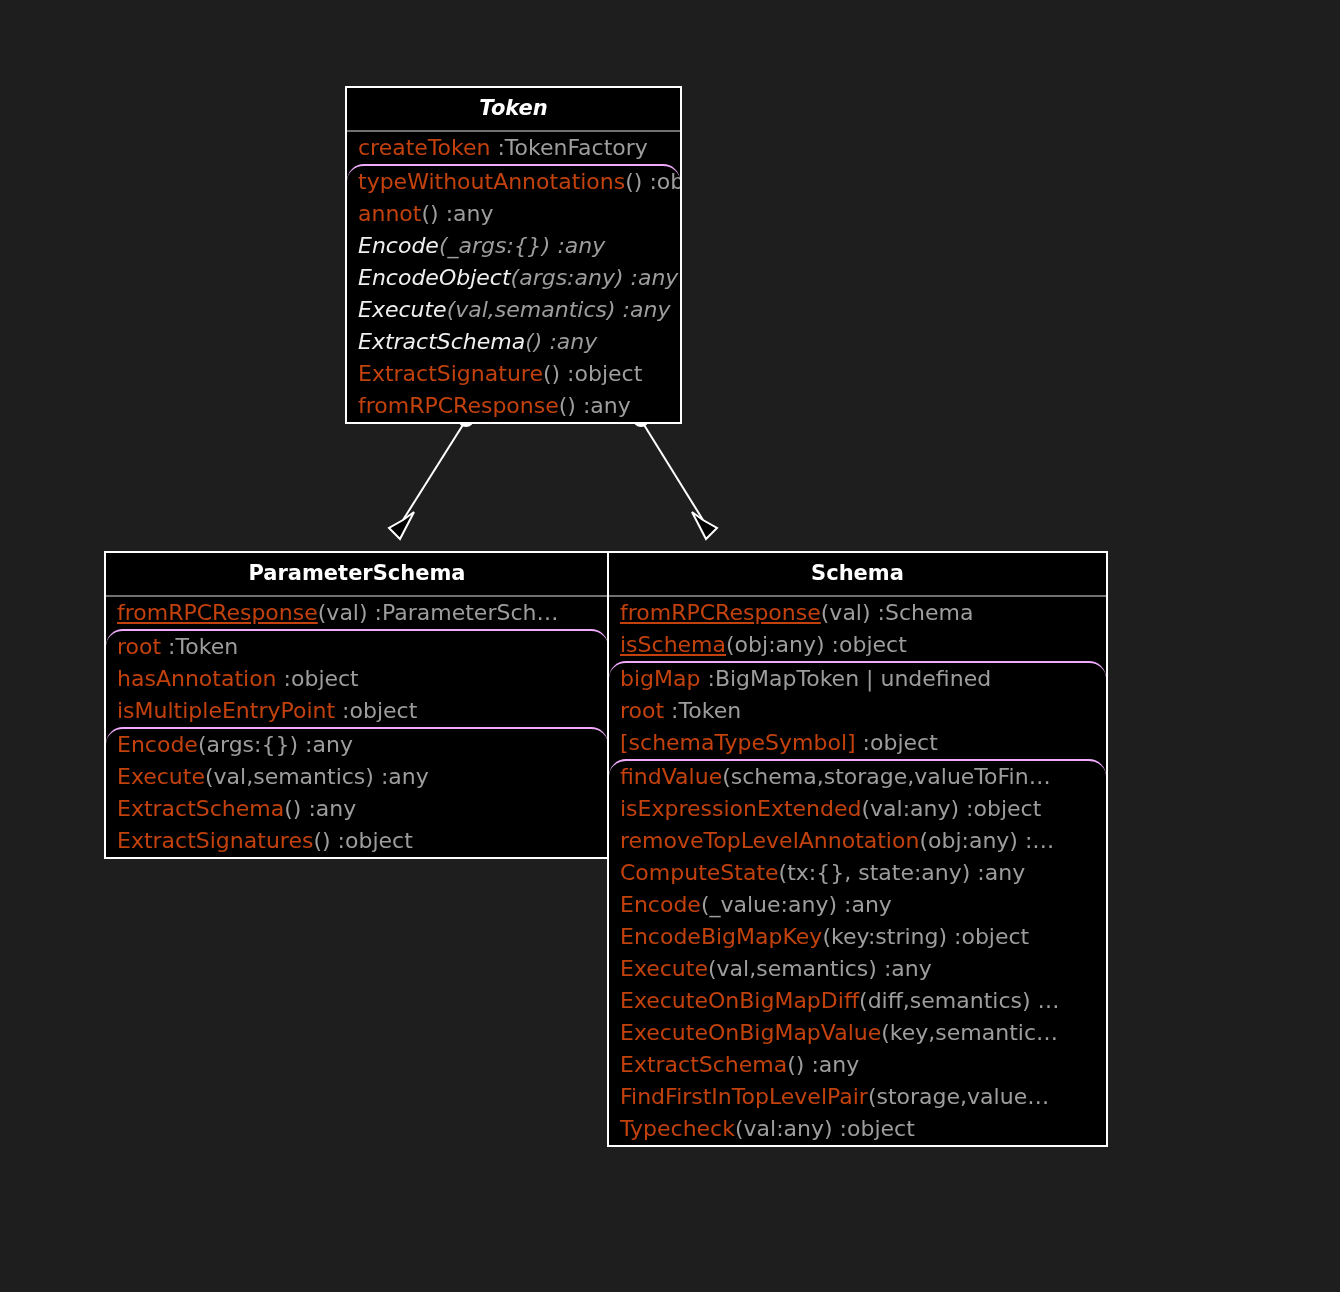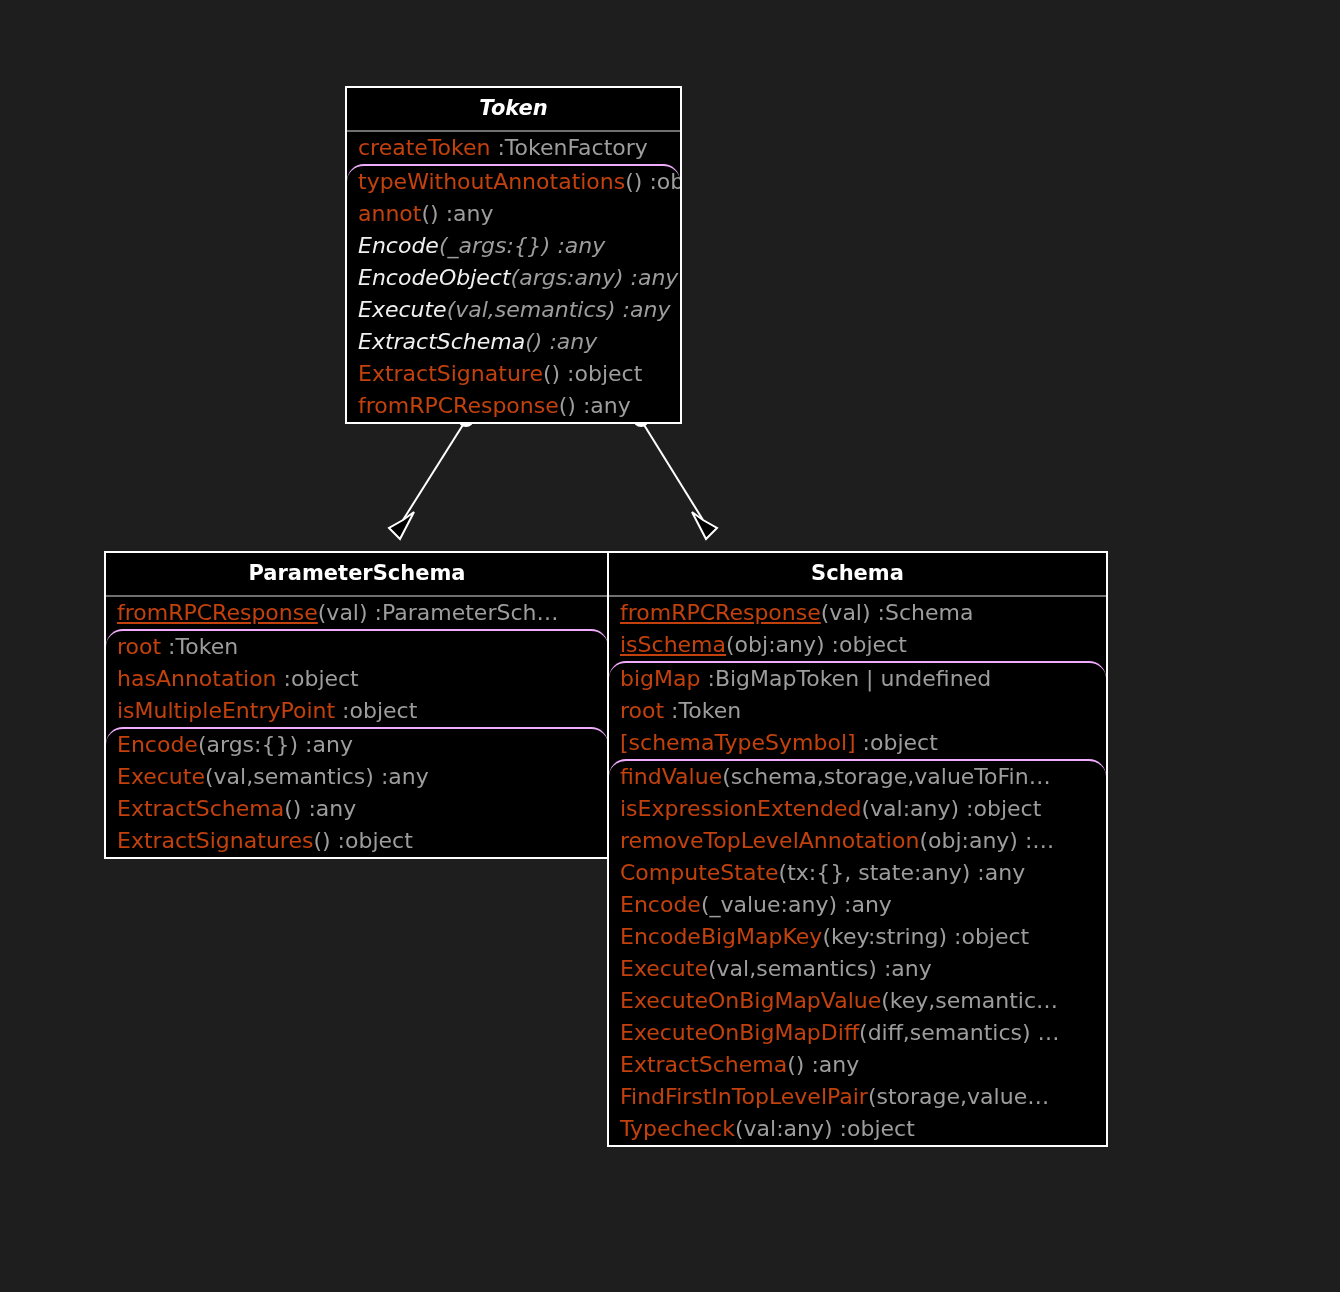--- a/index.html
+++ b/index.html
@@ -207,26 +207,26 @@
       <div class="member">
         <span class="nm">Encode</span><span class="sig">(_value:any) :any</span>
       </div>
       <div class="member">
         <span class="nm">EncodeBigMapKey</span><span class="sig">(key:string) :object</span>
       </div>
       <div class="member">
         <span class="nm">Execute</span><span class="sig">(val,semantics) :any</span>
       </div>
       <div class="member">
+        <span class="nm">ExecuteOnBigMapDiff</span><span class="sig">(diff,semantics) …</span>
+      </div>
+      <div class="member">
         <span class="nm">ExecuteOnBigMapValue</span><span class="sig">(key,semantic…</span>
       </div>
       <div class="member">
-        <span class="nm">ExecuteOnBigMapDiff</span><span class="sig">(diff,semantics) …</span>
-      </div>
-      <div class="member">
         <span class="nm">ExtractSchema</span><span class="sig">() :any</span>
       </div>
       <div class="member">
         <span class="nm">FindFirstInTopLevelPair</span><span class="sig">(storage,value…</span>
       </div>
       <div class="member">
         <span class="nm">Typecheck</span><span class="sig">(val:any) :object</span>
       </div>
     </div>
   </div>

